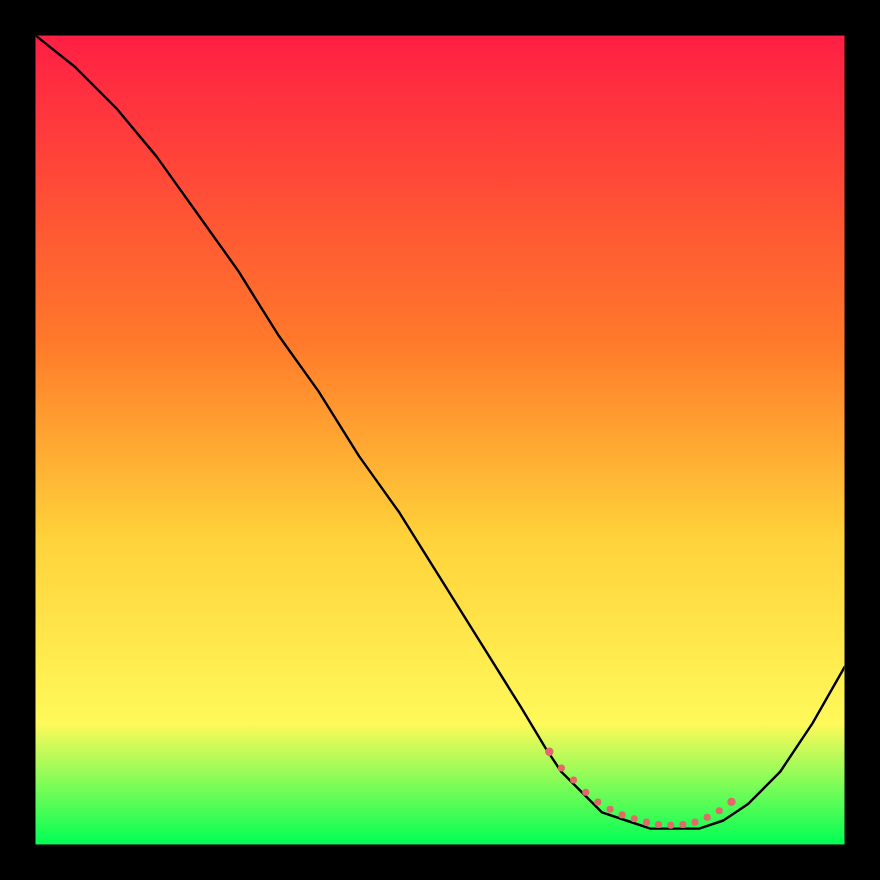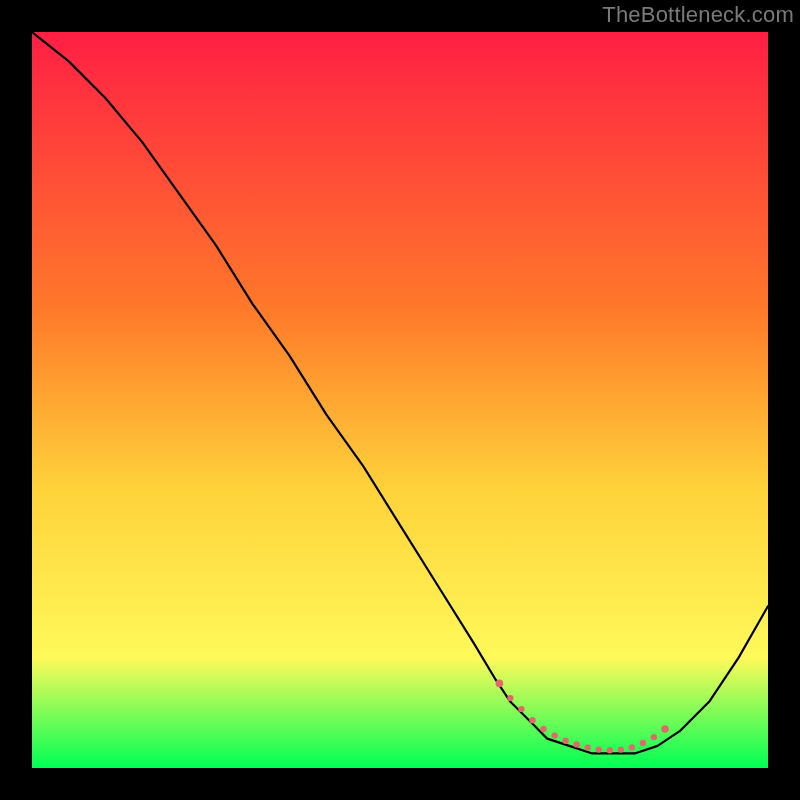--- a/index.html
+++ b/index.html
@@ -37,21 +37,20 @@
   .plot svg {
     display: block;
     width: 736px;
     height: 736px;
   }
 </style>
 </head>
 <body>
 
 <div class="frame">
-  <div class="watermark">TheBottleneck.com</div>
 
   <div class="plot">
     <svg viewBox="0 0 736 736" preserveAspectRatio="none">
       <defs>
         <linearGradient id="bg-grad" x1="0" y1="0" x2="0" y2="1">
           <stop id="g0" offset="0%" stop-color="#ff1f44"></stop>
           <stop id="g1" offset="38%" stop-color="#ff7a2a"></stop>
           <stop id="g2" offset="62%" stop-color="#ffd23a"></stop>
           <stop id="g3" offset="85%" stop-color="#fff95a"></stop>
           <stop id="g4" offset="100%" stop-color="#00ff55"></stop>

